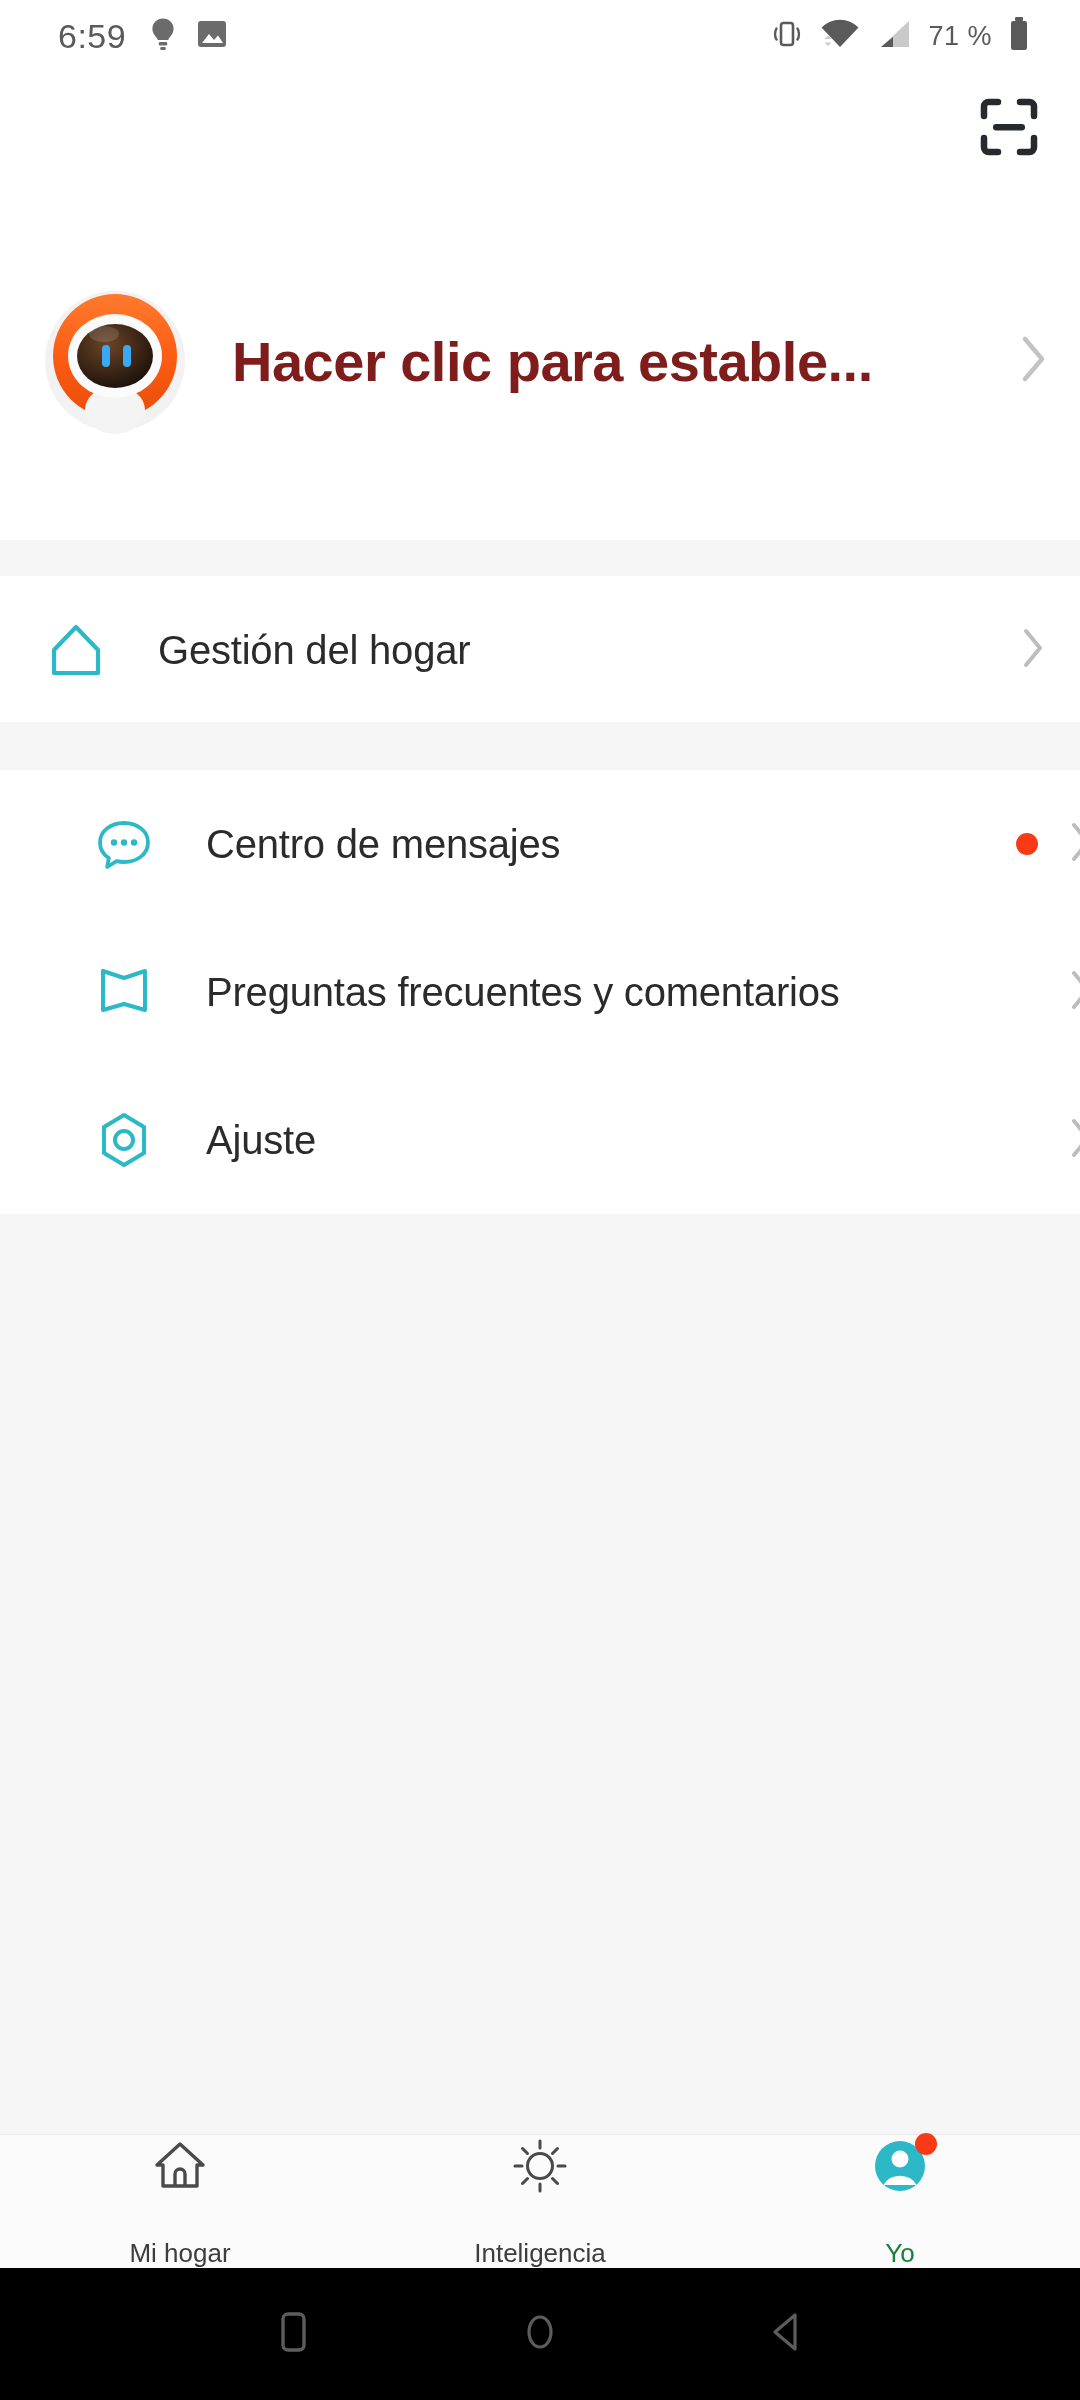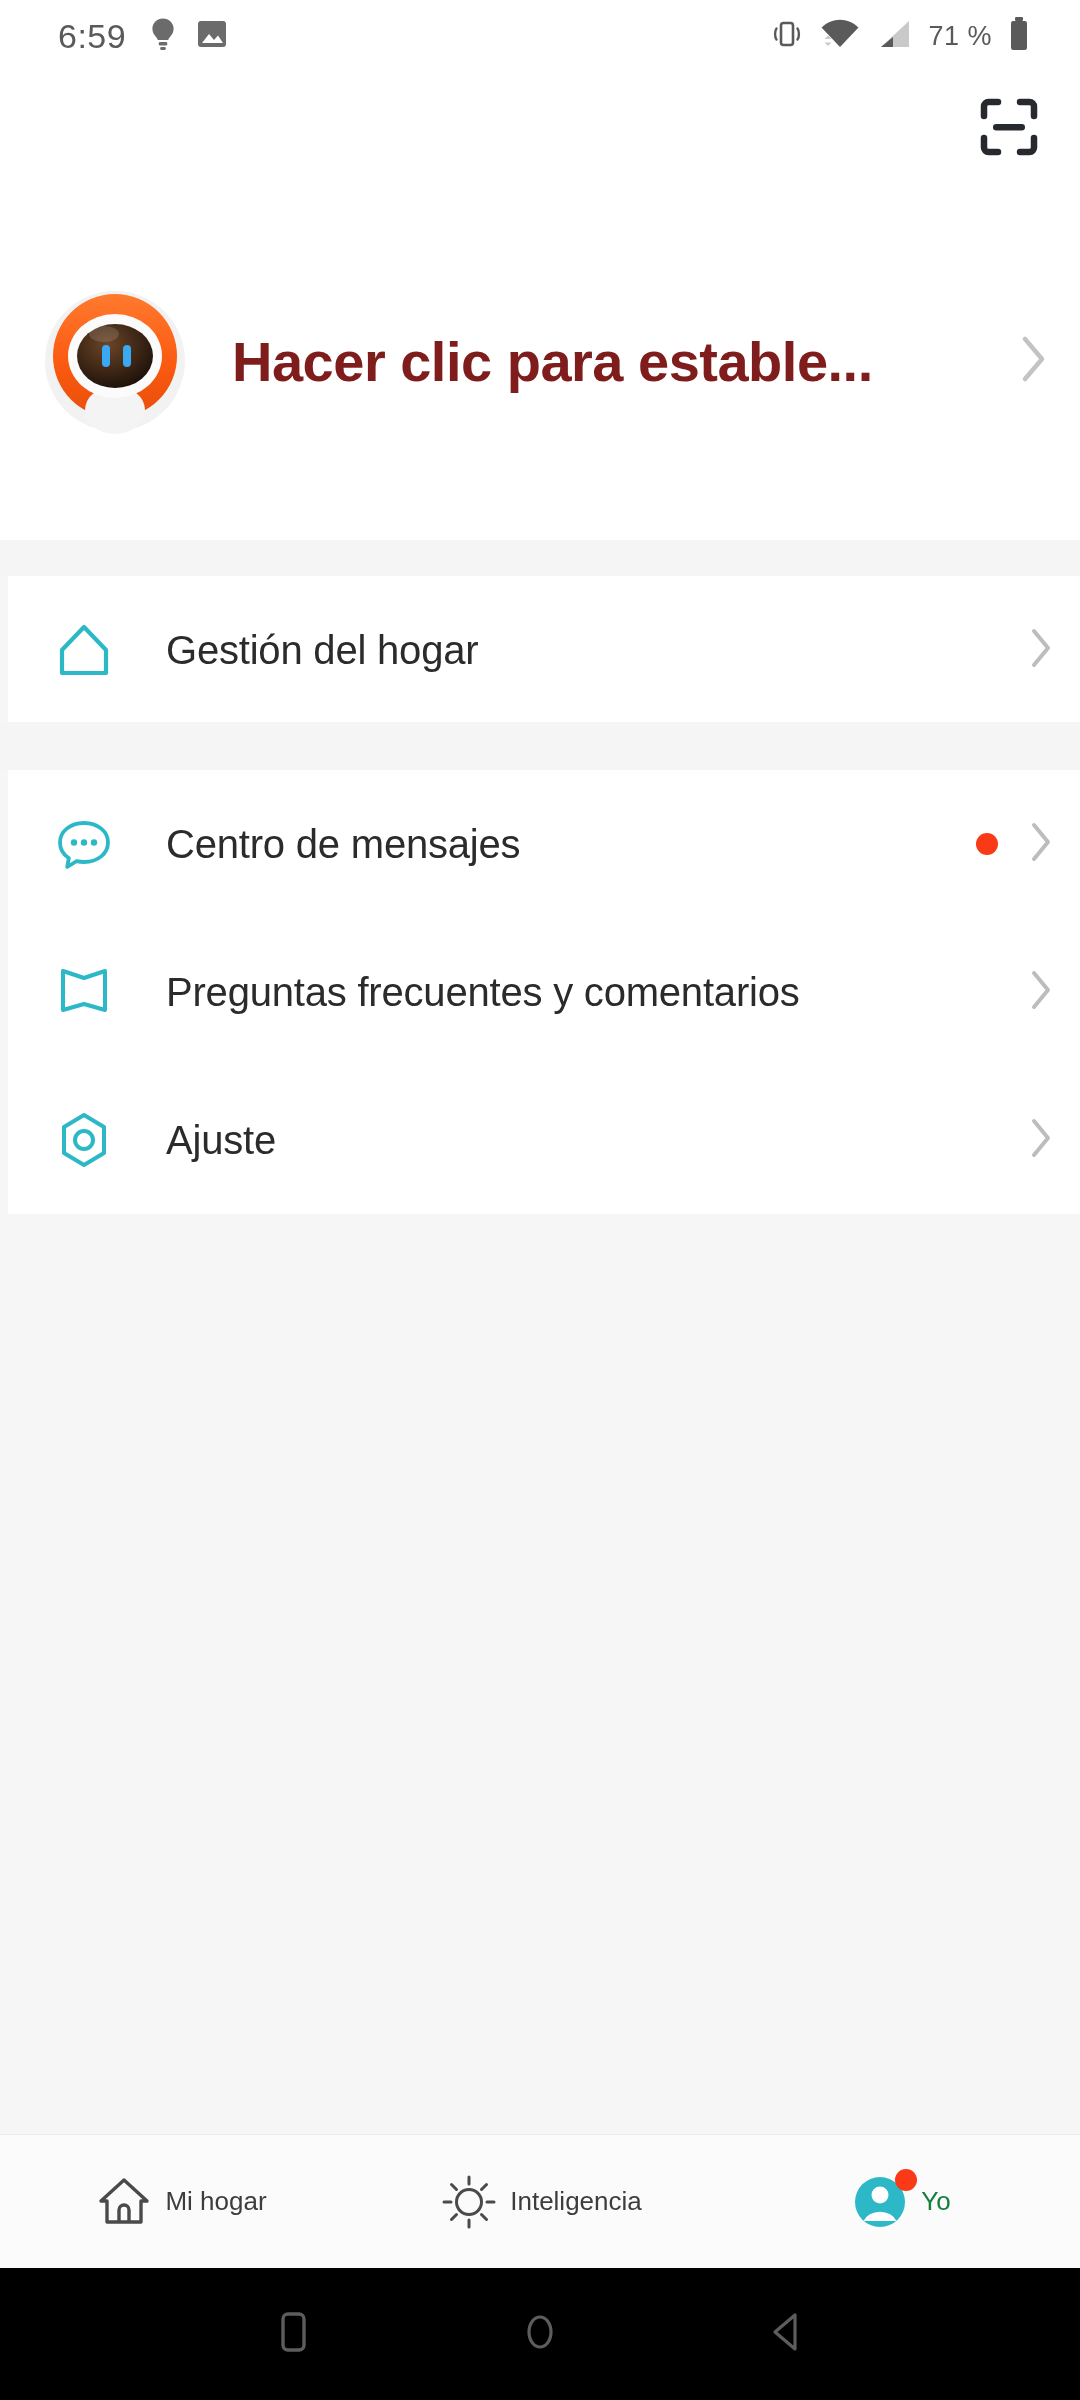--- a/index.html
+++ b/index.html
@@ -59,23 +59,23 @@
     letter-spacing:-0.5px;
   }
   .profile-chev { flex:0 0 auto; margin-left:4px; }
 
   
   .gap { width:1080px; background:#f5f5f5; }
   .gap-a { position:absolute; top:540px; left:0; height:36px; }
   .gap-b { position:absolute; top:722px; left:0; height:48px; }
 
   
-  .card { position:absolute; left:8px; width:881px; background:#ffffff; }
+  .card { position:absolute; left:0; width:881px; background:#ffffff; }
   .card-a { top:576px; height:146px; }
-  .card-b { top:770px; height:444px; }
+  .card-b { top:770px; height:444px;padding-left:48px; }
 
   .row {
     width:1080px; height:148px;
     display:flex; align-items:center;
     padding:0 34px 0 42px;
     background:#ffffff;
   }
   .row-icon {
     width:68px; height:68px; flex:0 0 68px;
     display:flex; align-items:center; justify-content:center;
@@ -98,22 +98,22 @@
 
   
   .tabbar {
     position:absolute; top:2134px; left:0; width:1080px; height:134px;
     background:#fbfbfb;
     border-top:1px solid #ebebeb;
     display:flex; align-items:center;
   }
   .tab {
     flex:1; height:134px;
-    display:flex; 
-    align-items:center; justify-content:center;
+    display:flex; flex-direction:column;
+    align-items:center; justify-content:space-between;
     gap:10px;
   }
   .tab-icon {
     width:62px; height:62px; position:relative;
     display:flex; align-items:center; justify-content:center;
   }
   .tab-label { font-size:26px; color:#3d3d3d; }
   .tab-label.active { color:#15803d; }
   .tab-badge {
     position:absolute; top:-2px; right:-6px;

